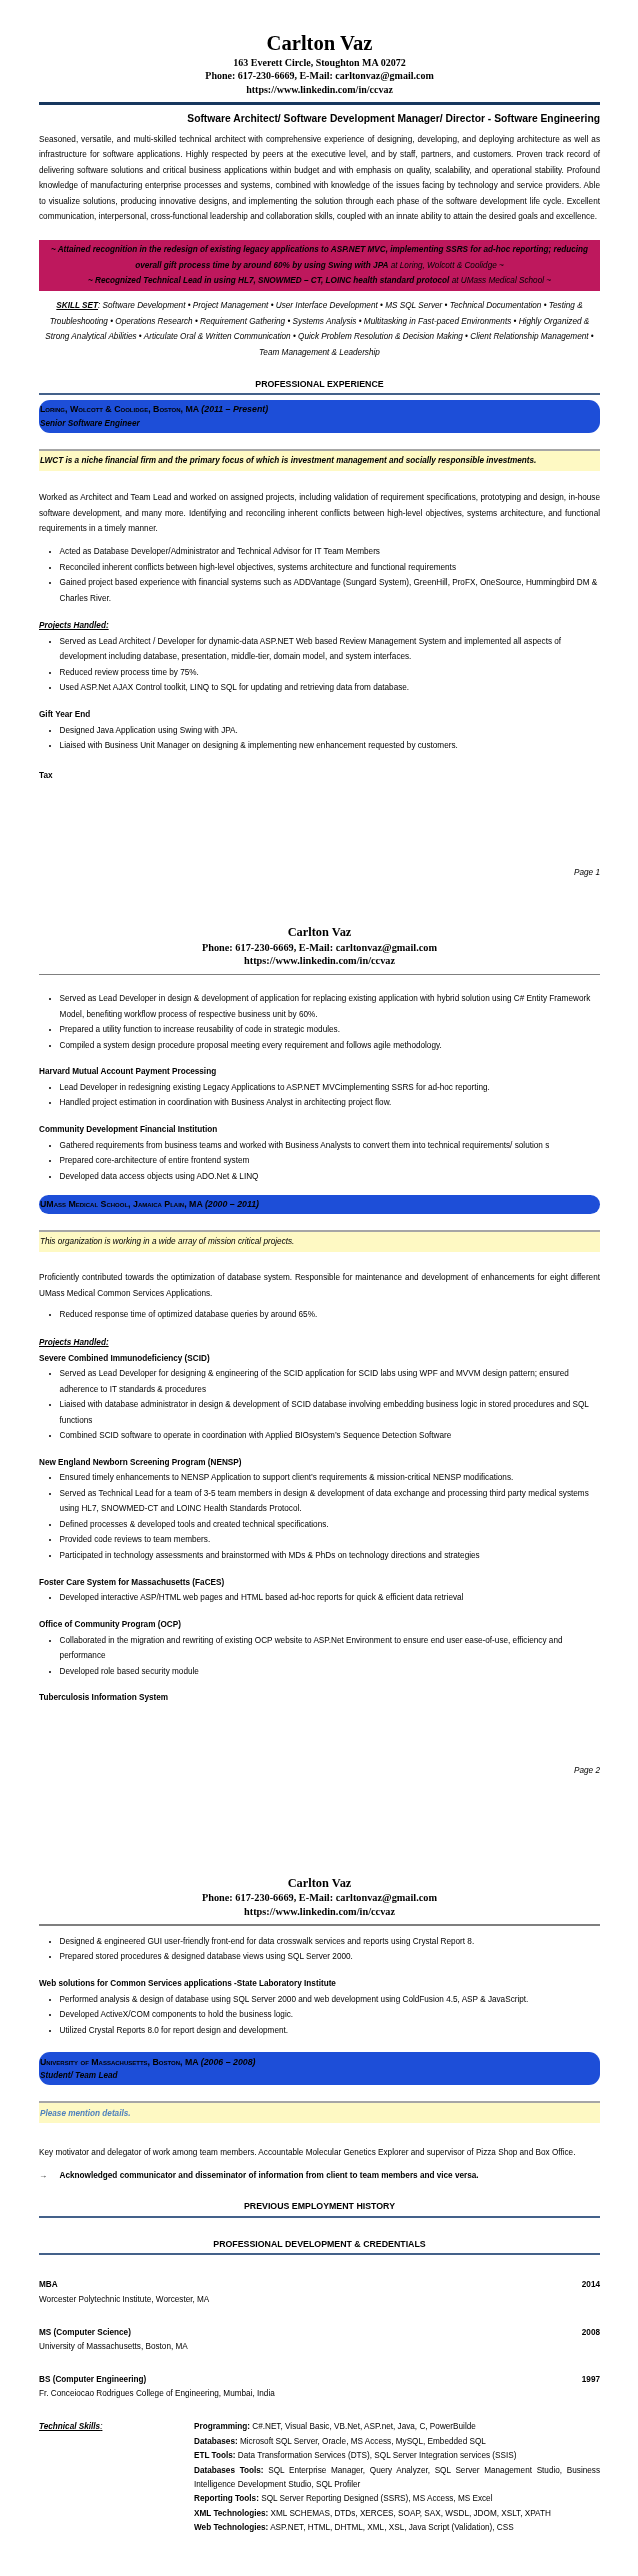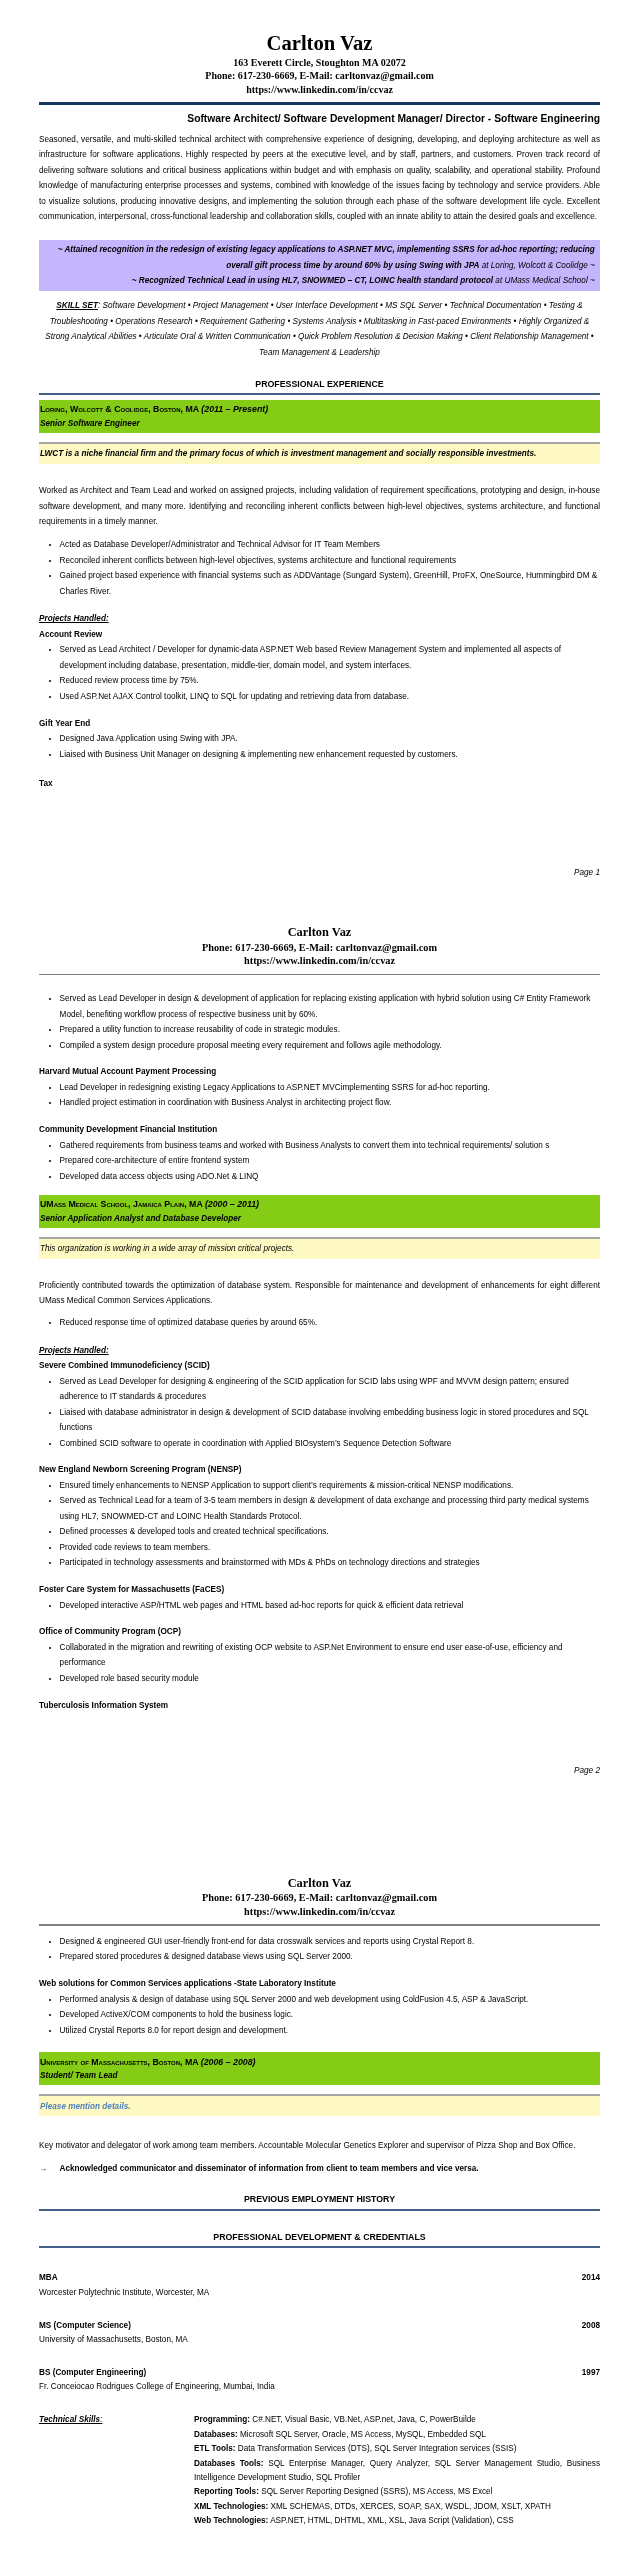--- a/index.html
+++ b/index.html
@@ -11,26 +11,26 @@
   .hdr { text-align: center; font-family: "Liberation Serif", serif; font-weight: bold; }
   .hdr .name { font-size: 20.6px; line-height: 26px; }
   .hdr .line { font-size: 10px; line-height: 13.4px; }
   .hdr-small .name { font-size: 12.4px; line-height: 15.5px; }
   .hdr-small .line { font-size: 10.3px; line-height: 13.4px; }
   .rule-navy { height: 2.6px; background: #17375e; margin: 6.2px 0 7.2px; }
   .rule-grey { height: 1.5px; background: #7f7f7f; margin: 6.2px 0 8.2px; }
   .rule-steel { height: 2.1px; background: #44618a; margin: 4.1px 0 5.2px; }
   .headline { text-align: right; font-weight: bold; font-size: 10.3px; line-height: 14.4px; margin: 3.1px 0 5.2px; }
   p.just { text-align: justify; line-height: 15.5px; margin: 0; font-size: 8.2px; }
-  .achv { background: #c4b5fd; text-align: right; font-style: italic; line-height: 15.5px; padding: 2.1px 5.2px; margin: 15.5px 0 7.2px; }
+  .achv { background: #be185d; text-align: center; font-style: italic; line-height: 15.5px; padding: 2.1px 5.2px; margin: 15.5px 0 7.2px; }
   .achv b { font-weight: bold; }
   .skills { text-align: center; font-style: italic; line-height: 15.5px; margin: 5.2px 0 18.5px; }
   .skills .lbl { font-weight: bold; text-decoration: underline; }
   .sec-title { text-align: center; font-weight: bold; font-size: 8.8px; margin-top: 5.2px; }
-  .job { background: #84cc16; padding: 2.1px 1px; margin-bottom: 9px; }
+  .job { background: #1d4ed8; padding: 2.1px 1px; margin-bottom: 16px; border-radius: 11px; }
   .job .org { font-weight: bold; font-variant: small-caps; font-size: 8.8px; line-height: 14.4px; }
   .job .dates { font-style: italic; font-weight: bold; font-variant: normal; }
   .job .title { font-weight: bold; font-style: italic; line-height: 14.4px; }
   .job-desc { background: #fef9c3; border-top: 2.1px solid #a6a6a6; padding: 2.1px 1px; line-height: 15.5px; font-style: italic; margin-top: 2.1px; }
   .job-desc.bold { font-weight: bold; text-align: justify; }
   .job-desc.blue { color: #4f81bd; font-weight: bold; }
   ul { margin: 3.1px 0 0; padding-left: 20.6px; }
   ul li { line-height: 15.5px; }
   .proj-h { font-weight: bold; font-style: italic; text-decoration: underline; margin-top: 13.4px; line-height: 14.4px; }
   .proj { font-weight: bold; line-height: 15.5px; margin-top: 11.3px; }
@@ -81,21 +81,20 @@
   <div class="job-desc bold">LWCT is a niche financial firm and the primary focus of which is investment management and socially responsible investments.</div>
 
   <p class="just" style="margin-top:19.6px">Worked as Architect and Team Lead and worked on assigned projects, including validation of requirement specifications, prototyping and design, in-house software development, and many more. Identifying and reconciling inherent conflicts between high-level objectives, systems architecture, and functional requirements in a timely manner.</p>
   <ul style="margin-top:7.2px">
     <li>Acted as Database Developer/Administrator and Technical Advisor for IT Team Members</li>
     <li>Reconciled inherent conflicts between high-level objectives, systems architecture and functional requirements</li>
     <li>Gained project based experience with financial systems such as ADDVantage (Sungard System), GreenHill, ProFX, OneSource, Hummingbird DM &amp; Charles River.</li>
   </ul>
 
   <div class="proj-h">Projects Handled:</div>
-  <div class="proj first">Account Review</div>
   <ul style="margin-top:0">
     <li>Served as Lead Architect / Developer for dynamic-data ASP.NET Web based Review Management System and implemented all aspects of development including database, presentation, middle-tier, domain model, and system interfaces.</li>
     <li>Reduced review process time by 75%.</li>
     <li>Used ASP.Net AJAX Control toolkit, LINQ to SQL for updating and retrieving data from database.</li>
   </ul>
   <div class="proj">Gift Year End</div>
   <ul style="margin-top:0">
     <li>Designed Java Application using Swing with JPA.</li>
     <li>Liaised with Business Unit Manager on designing &amp; implementing new enhancement requested by customers.</li>
   </ul>
@@ -124,21 +123,20 @@
   </ul>
   <div class="proj">Community Development Financial Institution</div>
   <ul style="margin-top:0">
     <li>Gathered requirements from business teams and worked with Business Analysts to convert them into technical requirements/ solution s</li>
     <li>Prepared core-architecture of entire frontend system</li>
     <li>Developed data access objects using ADO.Net &amp; LINQ</li>
   </ul>
 
   <div class="job" style="margin-top:11.3px">
     <div class="org"><span>UMass Medical School, Jamaica Plain, MA </span><span class="dates">(2000 – 2011)</span></div>
-    <div class="title">Senior Application Analyst and Database Developer</div>
   </div>
   <div class="job-desc">This organization is working in a wide array of mission critical projects.</div>
 
   <p class="just" style="margin-top:18.5px">Proficiently contributed towards the optimization of database system. Responsible for maintenance and development of enhancements for eight different UMass Medical Common Services Applications.</p>
   <ul style="margin-top:6.2px">
     <li>Reduced response time of optimized database queries by around 65%.</li>
   </ul>
 
   <div class="proj-h">Projects Handled:</div>
   <div class="proj first">Severe Combined Immunodeficiency (SCID)</div>

